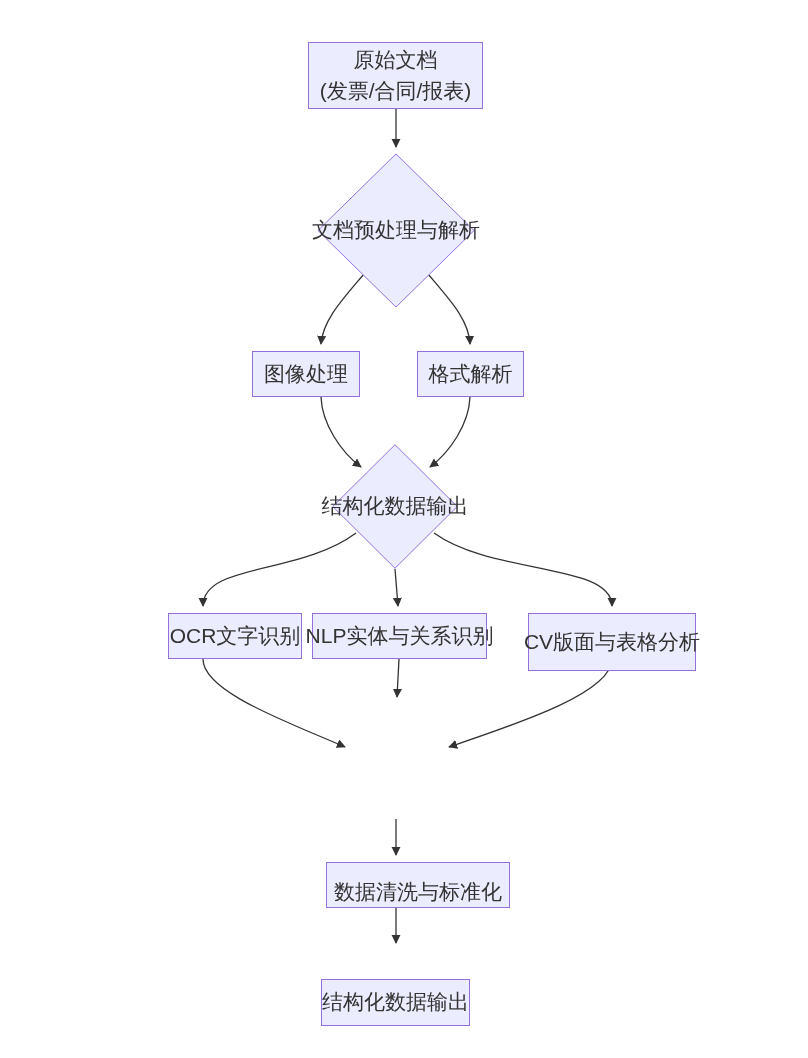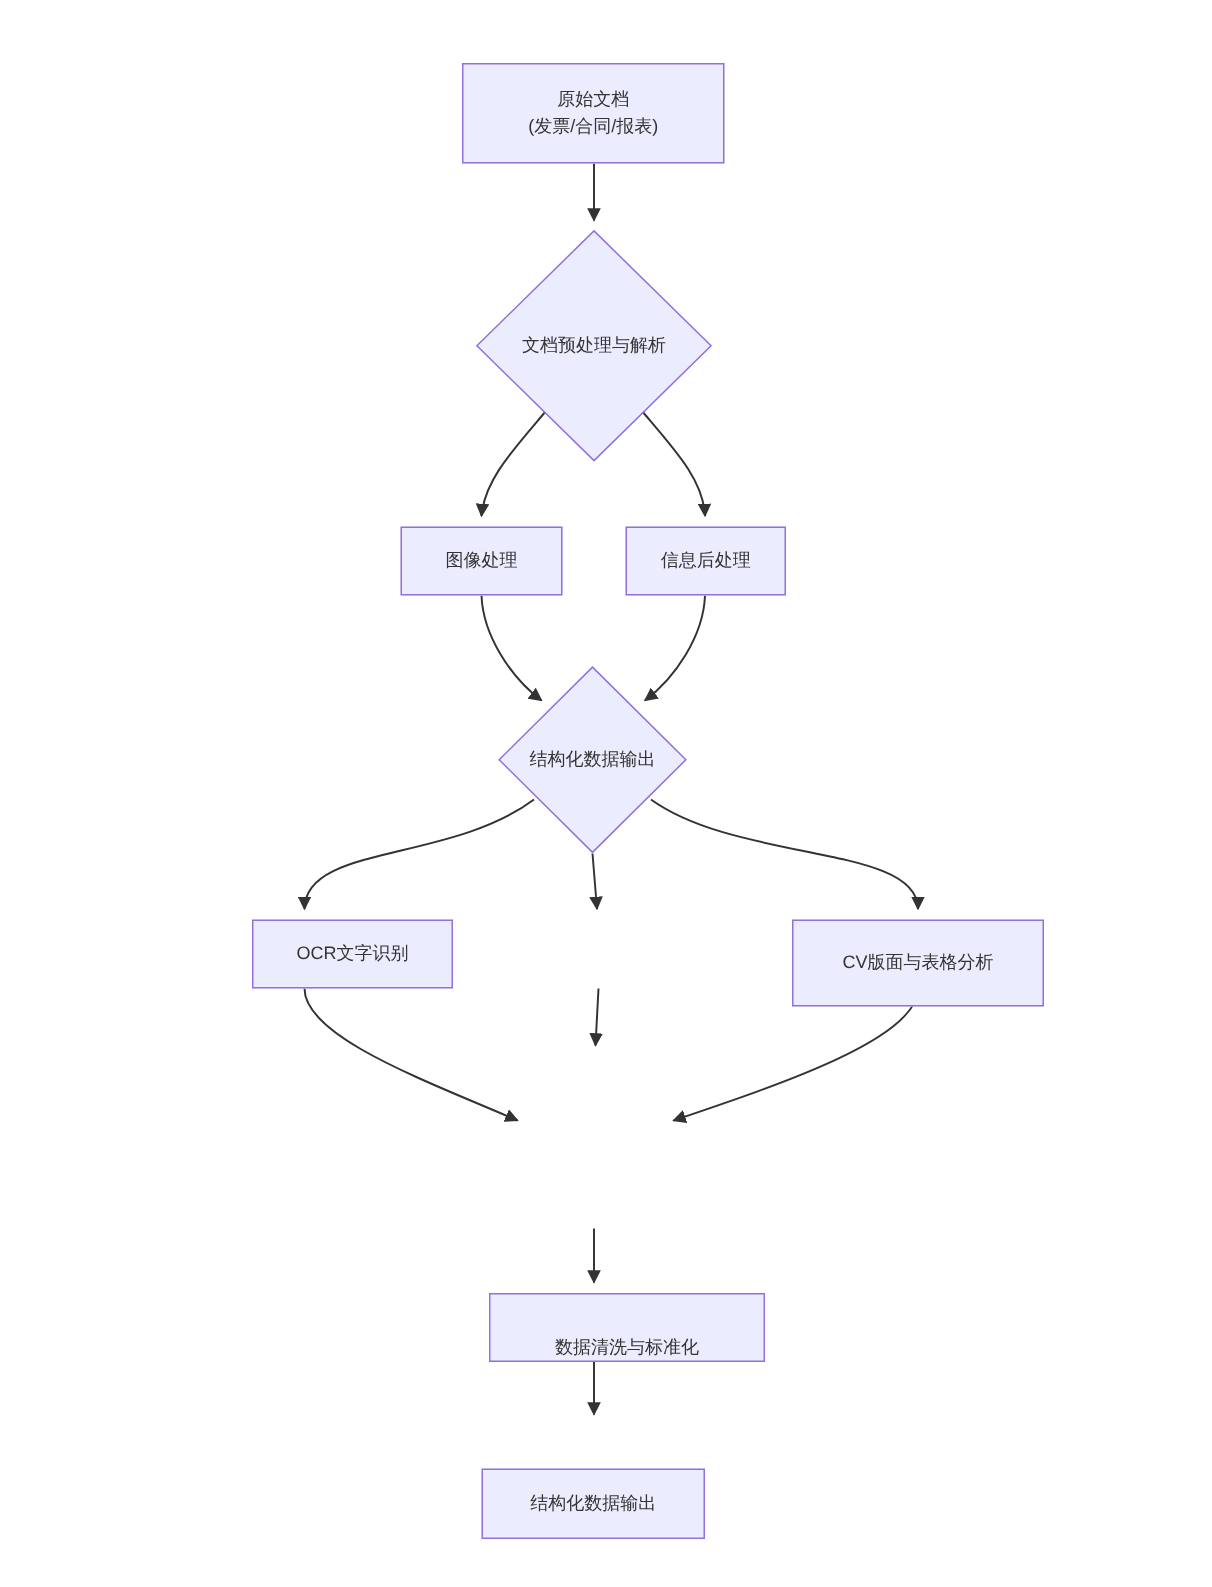--- a/index.html
+++ b/index.html
@@ -30,21 +30,21 @@
     fill: none;
     stroke: var(--edge_color);
     stroke-width: 1.3px;
   }
   .node {
     position: absolute;
     display: flex;
     align-items: center;
     justify-content: center;
     text-align: center;
-    font-size: 12px;
+    font-size: 21px;
     line-height: 1.45;
     color: var(--text_color);
   }
   .node.rect {
     background: var(--node_fill);
     border: 1px solid var(--node_border);
   }
   .node.diamond { background: transparent; border: none; }
   .diamond-shape {
     position: absolute;
@@ -93,39 +93,42 @@
     </div>
   </div>
 
   <div class="node diamond" style="left:317px; top:153px; width:158px; height:155px;">
     <svg class="diamond-shape" viewBox="0 0 100 100" preserveAspectRatio="none">
       <polygon points="50,0.6 99.4,50 50,99.4 0.6,50"></polygon>
     </svg>
     <span class="label">文档预处理与解析</span>
   </div>
 
-  <div class="node rect" style="left:267px; top:351px; width:108px; height:46px;">
+  <div class="node rect" style="left:252px; top:351px; width:108px; height:46px;">
     <span class="rect-label">图像处理</span>
   </div>
 
   <div class="node rect" style="left:417px; top:351px; width:107px; height:46px;">
-    <span class="rect-label">信息后处理</span>
+    <span class="rect-label">格式解析</span>
   </div>
 
   <div class="node diamond" style="left:332px; top:444px; width:126px; height:125px;">
     <svg class="diamond-shape" viewBox="0 0 100 100" preserveAspectRatio="none">
       <polygon points="50,0.6 99.4,50 50,99.4 0.6,50"></polygon>
     </svg>
     <span class="label">结构化数据输出</span>
   </div>
 
   <div class="node rect" style="left:136px; top:613px; width:134px; height:46px;margin-left:32px;">
     <span class="rect-label">OCR文字识别</span>
   </div>
 
+  <div class="node rect" style="left:312px; top:613px; width:175px; height:46px;">
+    <span class="rect-label">NLP实体与关系识别</span>
+  </div>
 
   <div class="node rect" style="left:528px; top:613px; width:168px; height:58px;">
     <span class="rect-label">CV版面与表格分析</span>
   </div>
 
 
   <div class="node rect" style="left:326px; top:862px; width:184px; height:46px;align-items:flex-end;">
     <span class="rect-label">数据清洗与标准化</span>
   </div>
 

